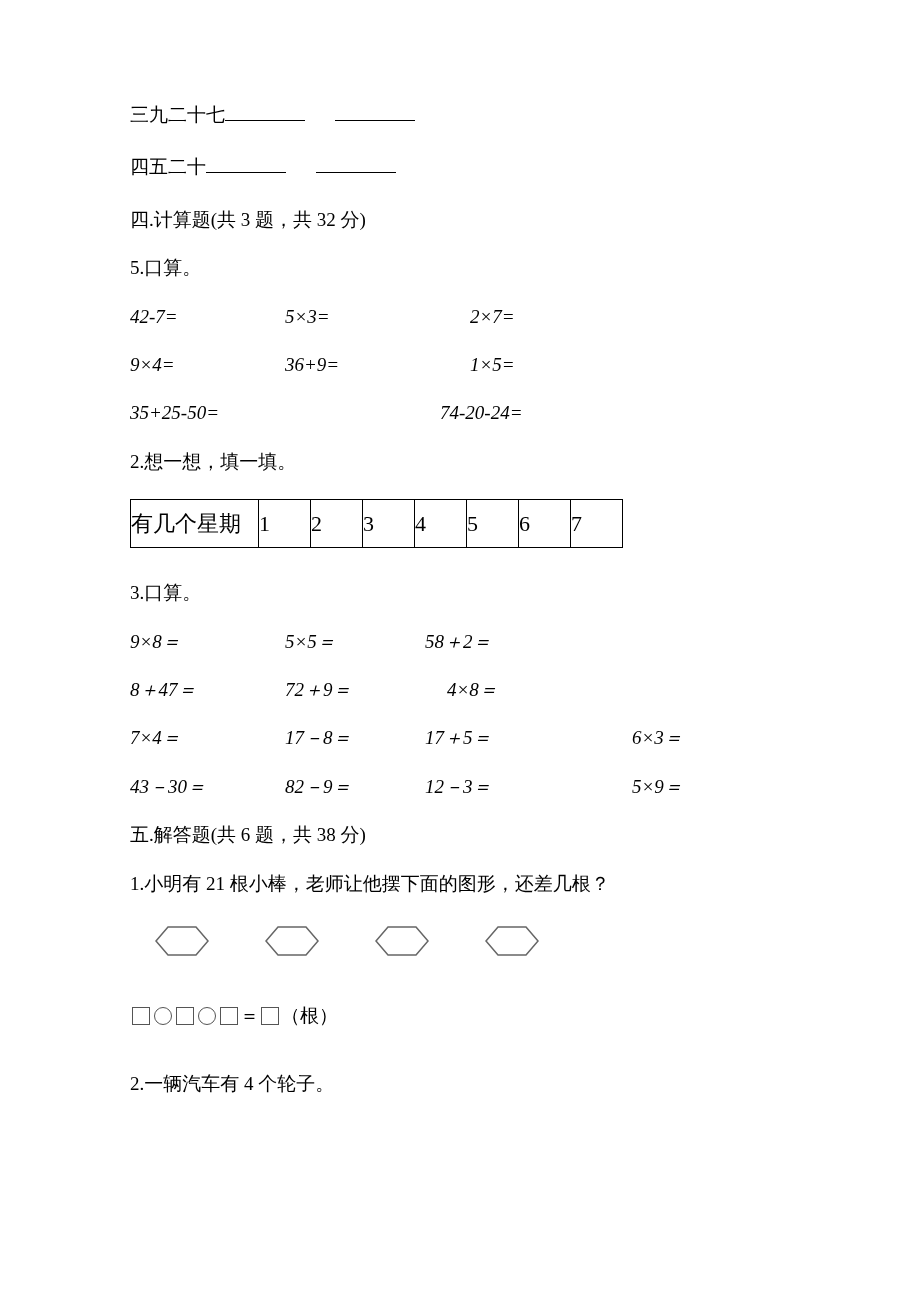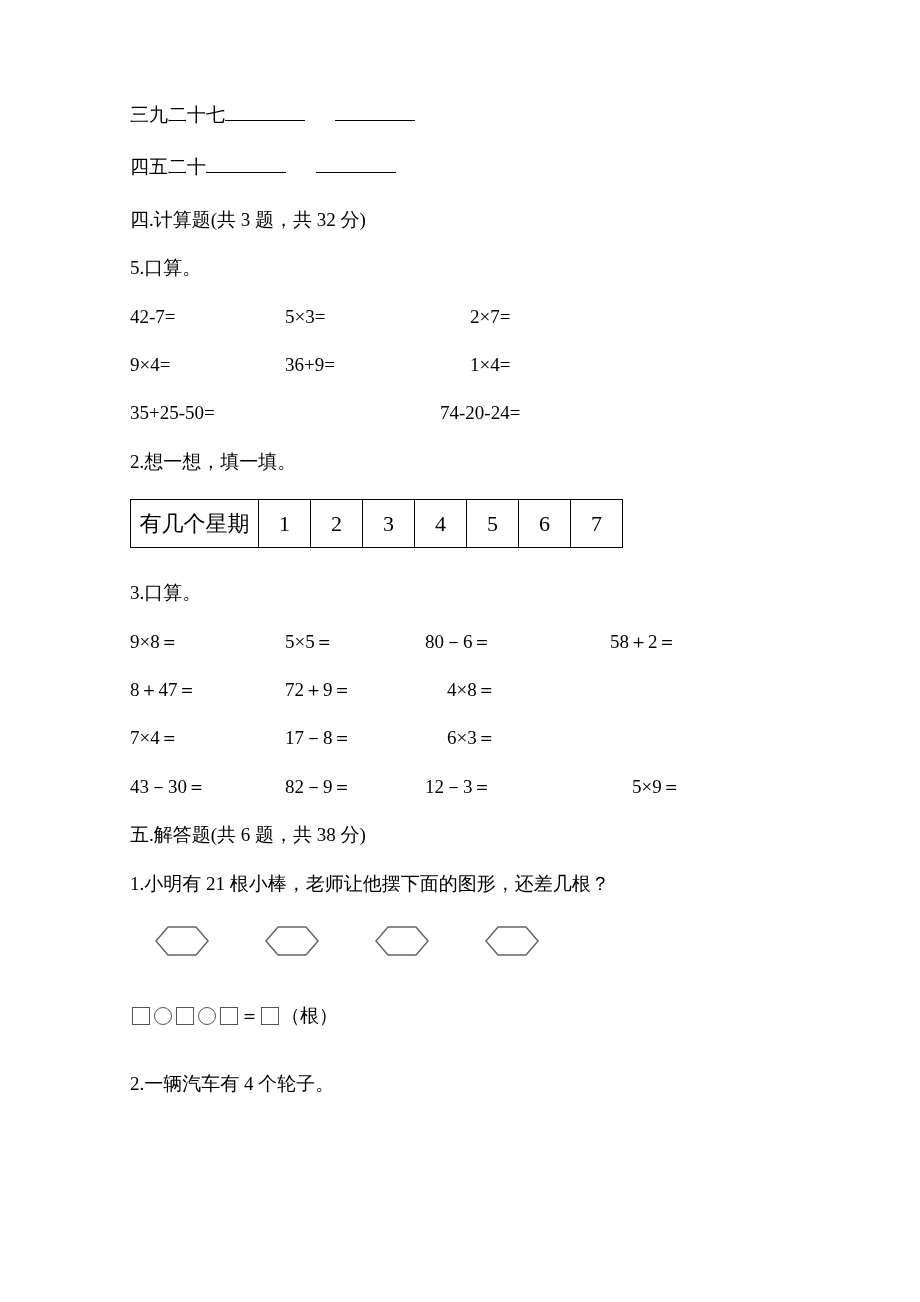--- a/index.html
+++ b/index.html
@@ -17,33 +17,32 @@
       display: inline-block;
       border-bottom: 1px solid #000;
       min-width: 80px;
       height: 1.1em;
       vertical-align: baseline;
     }
     .blank-gap { display:inline-block; width: 30px; }
     .section-header { font-weight: normal; margin-bottom: 18px; margin-top: 6px; }
     .q { margin-bottom: 18px; }
     .calc-row { display: flex; margin-bottom: 18px; }
-    .calc-cell { flex: 0 0 auto; }
+    .calc-cell { flex: 0 0 auto; font-style: italic; }
     .w150 { width: 155px; }
     .w160 { width: 185px; }
     .w135 { width: 140px; }
     .w200 { width: 310px; }
     table.weeks {
       border-collapse: collapse;
       margin: 22px 0 30px 0;
     }
     table.weeks td {
       border: 1.5px solid #000;
       padding: 6px 0;
-      text-align: center;
       font-family: "SimSun", "KaiTi", serif;
       font-size: 22px;
       height: 38px;
     }
     .tcell-label { width: 128px; }
     .tcell-num { width: 52px; }
     .hex-row { display: flex; gap: 30px; margin: 22px 0 40px 12px; }
     .hex-svg { width: 80px; height: 40px; }
     .formula-row { margin-bottom: 38px; }
     .sq { display:inline-block; width:18px; height:18px; border:1.2px solid #555; vertical-align:-3px; margin:0 2px;}
@@ -64,21 +63,21 @@
 <div class="q">5.口算。</div>
 
 <div class="calc-row">
   <div class="calc-cell w150">42-7=</div>
   <div class="calc-cell w160">5×3=</div>
   <div class="calc-cell">2×7=</div>
 </div>
 <div class="calc-row">
   <div class="calc-cell w150">9×4=</div>
   <div class="calc-cell w160">36+9=</div>
-  <div class="calc-cell">1×4=</div>
+  <div class="calc-cell">1×5=</div>
 </div>
 <div class="calc-row">
   <div class="calc-cell w200">35+25-50=</div>
   <div class="calc-cell">74-20-24=</div>
 </div>
 
 <div class="q">2.想一想，填一填。</div>
 
 <table class="weeks">
   <tbody>
@@ -93,31 +92,31 @@
     <td class="tcell-num">7</td>
   </tr>
 </tbody>
   </table>
 
 <div class="q">3.口算。</div>
 
 <div class="calc-row">
   <div class="calc-cell w150">9×8＝</div>
   <div class="calc-cell w135">5×5＝</div>
-  <div class="calc-cell w160">80－6＝</div>
   <div class="calc-cell">58＋2＝</div>
 </div>
 <div class="calc-row">
   <div class="calc-cell w150">8＋47＝</div>
   <div class="calc-cell w135">72＋9＝</div>
   <div class="calc-cell" style="padding-left:22px">4×8＝</div>
 </div>
 <div class="calc-row">
   <div class="calc-cell w150">7×4＝</div>
   <div class="calc-cell w135">17－8＝</div>
+  <div class="calc-cell w160">17＋5＝</div>
   <div class="calc-cell" style="padding-left:22px">6×3＝</div>
 </div>
 <div class="calc-row">
   <div class="calc-cell w150">43－30＝</div>
   <div class="calc-cell w135">82－9＝</div>
   <div class="calc-cell w160">12－3＝</div>
   <div class="calc-cell" style="padding-left:22px">5×9＝</div>
 </div>
 
 <div class="section-header">五.解答题(共 6 题，共 38 分)</div>

